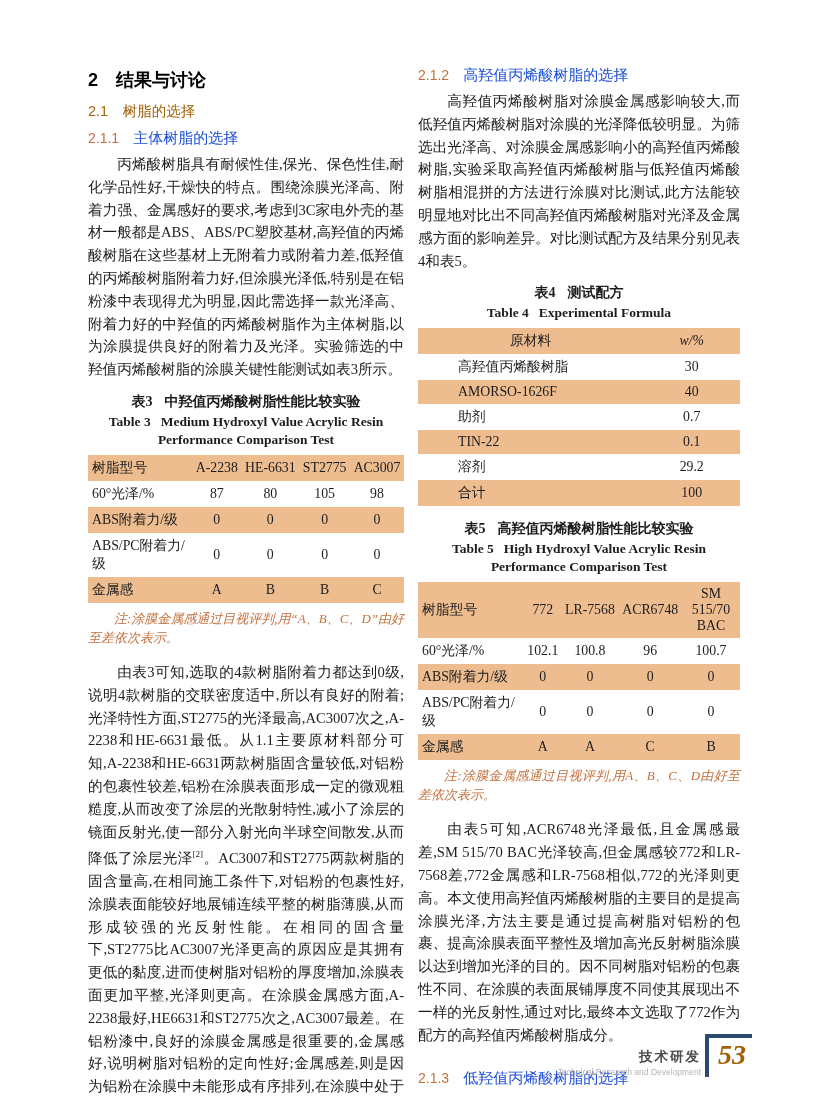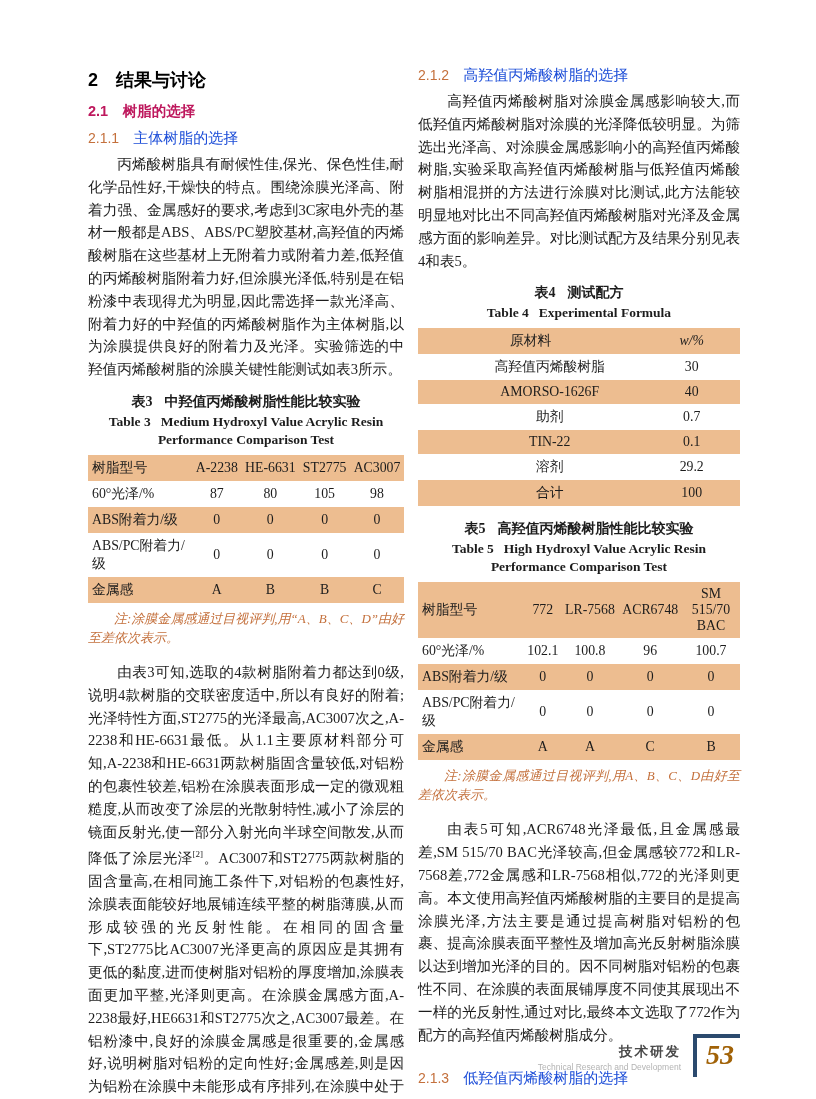--- a/index.html
+++ b/index.html
@@ -30,21 +30,21 @@
   .col.right { width: 322px; }
 
   
   .h1 {
     font-family: "Liberation Sans", sans-serif;
     font-size: 18px; font-weight: bold; color: #000000;
     margin: 2px 0 10px 0;
   }
   .h2 {
     font-family: "Liberation Sans", sans-serif;
-    font-size: 14.5px; font-weight: bold; color: #be185d;
+    font-size: 14.5px; font-weight: normal; color: #a16207;
     margin: 0 0 8px 0;
   }
   .h3 { font-size: 15px; margin: 0 0 5px 0; }
   .h3 .num {
     font-family: "Liberation Sans", sans-serif;
     color: #c4703c; margin-right: 14px; font-size: 14px;
   }
   .h3 .ttl { color: #1d4ed8; }
 
   
@@ -62,39 +62,39 @@
   .tcap-en { font-size: 13.5px; line-height: 18px; margin: 2px 0 6px 0; }
   .tcap-en .cap-label { margin-right: 10px; }
 
   
   table { width: 100%; border-collapse: collapse; font-size: 13.8px; }
   th, td { font-weight: normal; padding: 4px 2px; text-align: center; vertical-align: middle; }
   tr.band { background: #edbd90; }
   .tbl3 td:first-child, .tbl3 th:first-child,
   .tbl5 td:first-child, .tbl5 th:first-child { text-align: left; padding-left: 4px; }
   .tbl3 th:first-child, .tbl5 th:first-child { width: 33%; }
-  .tbl4 td:first-child { text-align: center; padding-left: 40px; }
+  .tbl4 td:first-child { text-align: left; padding-left: 40px; }
   .tbl4 th:last-child, .tbl4 td:last-child { width: 30%; }
   .wpct { font-style: italic; }
   .tbl5 th { line-height: 16px; }
 
   .tnote {
     color: #c4703c; font-style: italic;
     font-size: 13px; line-height: 19px;
     text-align: justify; text-indent: 2em;
     margin: 6px 0 14px 0;
   }
 
   .gap-after-table { margin-bottom: 14px; }
   .right .h3 { margin-top: 23px; }
 
   
   .footer {
-    position: absolute; right: 76px; bottom: 22px;
-    display: flex; align-items: center; gap: 12px;
+    position: absolute; right: 64px; bottom: 22px;
+    display: flex; align-items: flex-end; gap: 4px;
   }
   .foot-labels { text-align: right; padding-top: 4px; }
   .foot-zh {
     font-family: "Liberation Sans", sans-serif;
     font-size: 13.5px; font-weight: bold; color: #4a4a4a;
     letter-spacing: 2px;
   }
   .foot-en {
     font-family: "Liberation Sans", sans-serif;
     font-size: 8.5px; color: #b3b3b3; margin-top: 1px;

